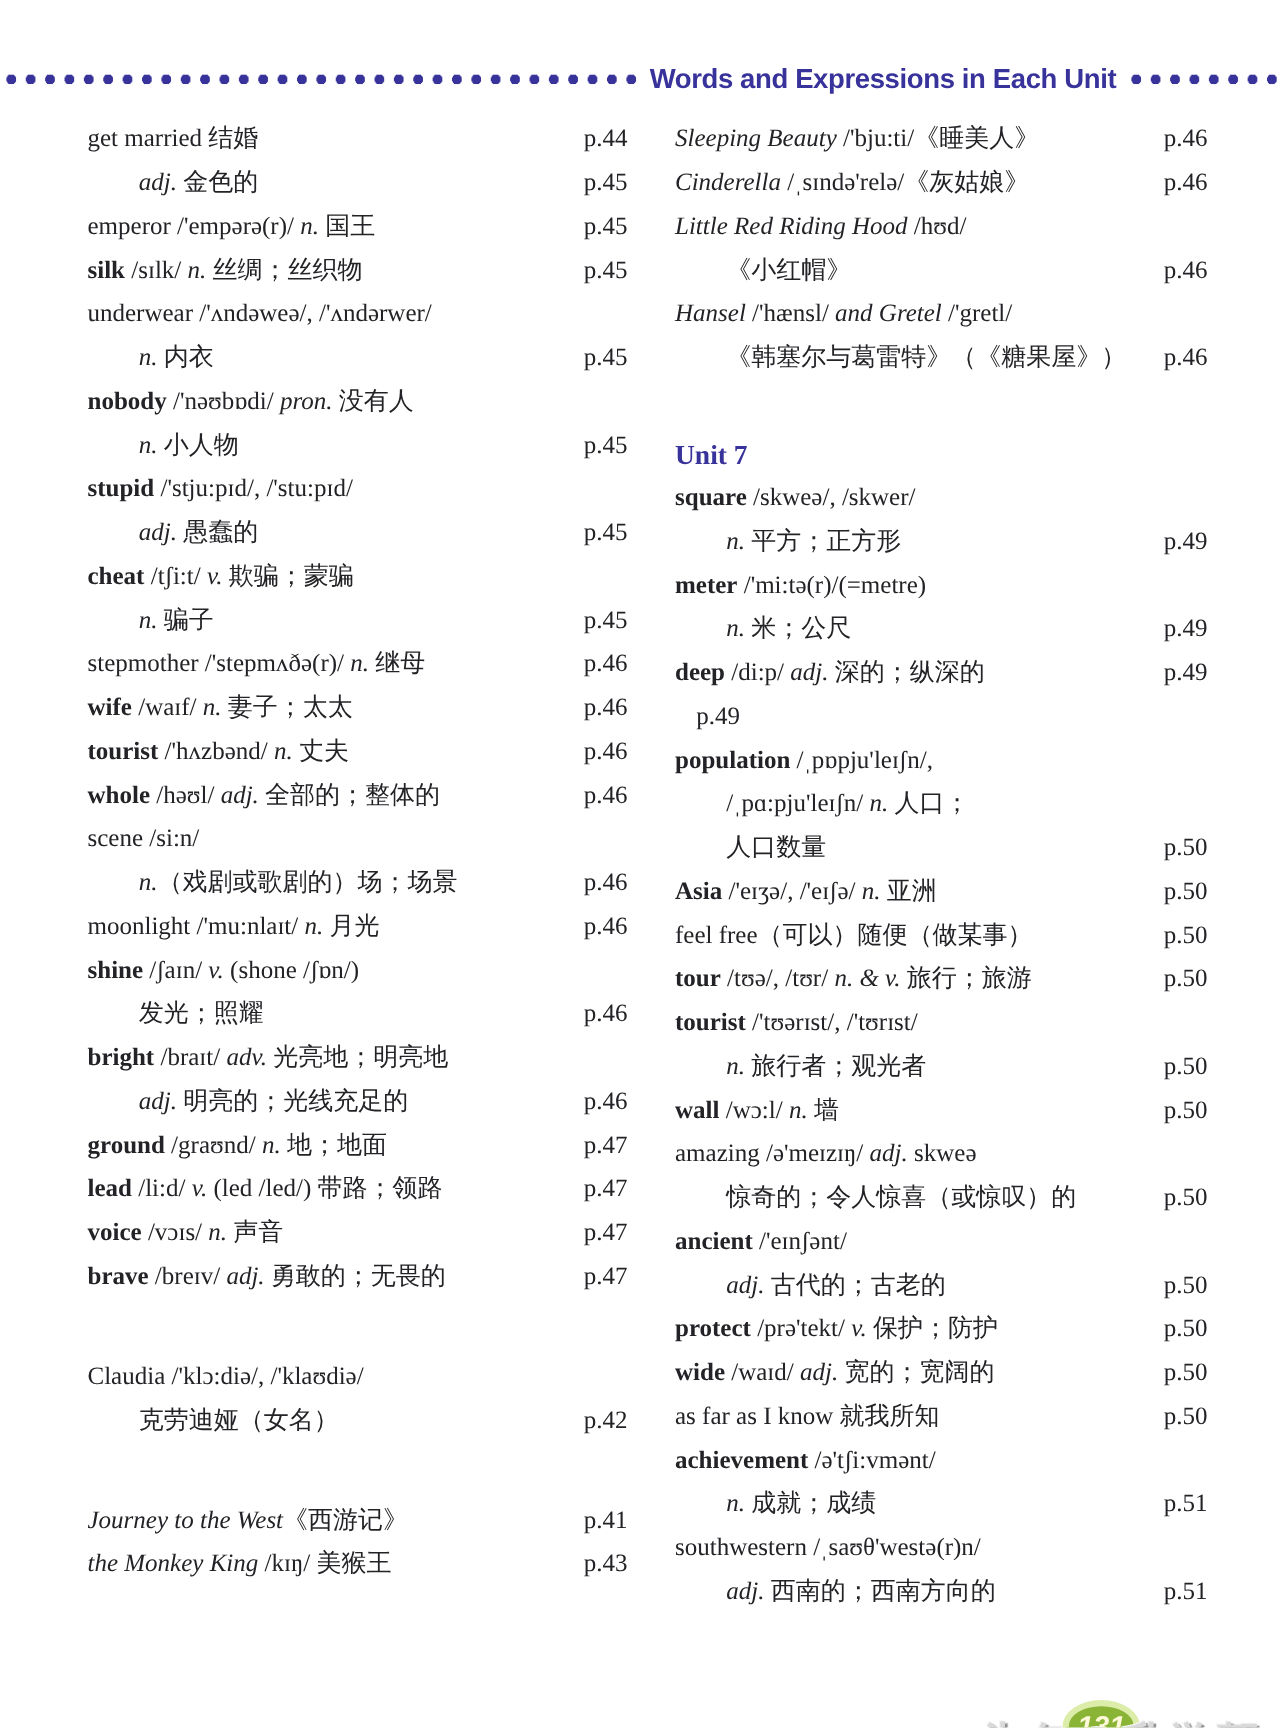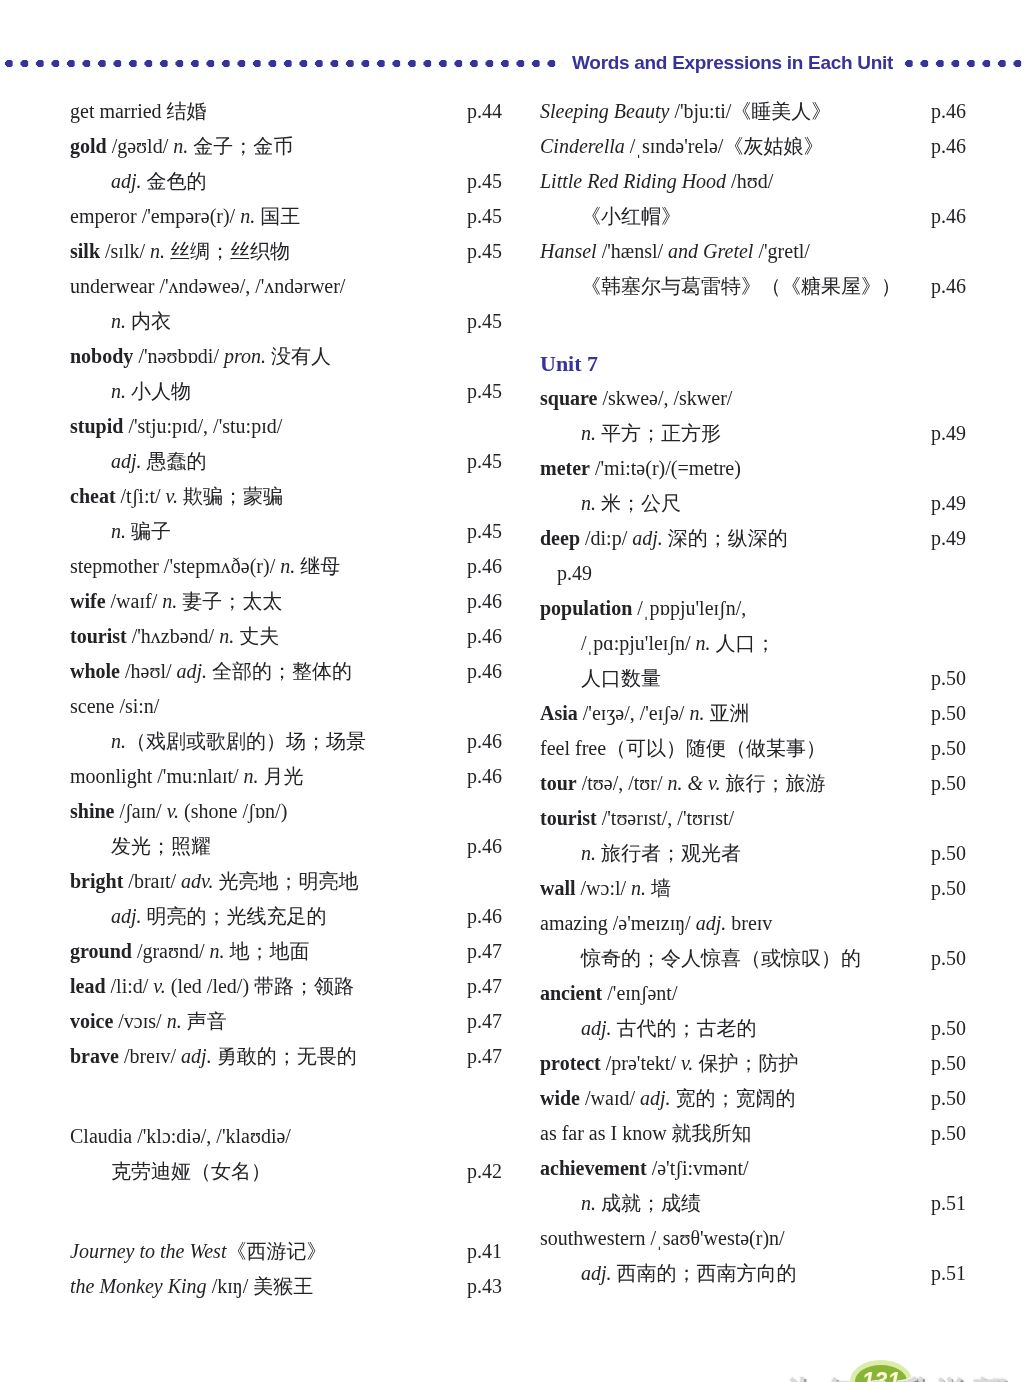--- a/index.html
+++ b/index.html
@@ -30,21 +30,21 @@
     height:9px;
     background:radial-gradient(circle 4px at 7px 4.5px, var(--accent) 98%, transparent 100%);
     background-size:15.5px 9px;
     background-repeat:repeat-x;
   }
   .dots.left{flex:1;}
   .dots.right{width:120px;}
   h1{
     font-family:"Liberation Sans","DejaVu Sans",sans-serif;
     font-weight:bold;
-    font-size:19px;
+    font-size:22px;
     color:var(--accent);
     letter-spacing:-0.3px;
     margin:0 9px;
     white-space:nowrap;
     text-align:center;
   }
   
   main{
     display:flex;
     margin-top:14px;
@@ -109,24 +109,20 @@
     <h1>Words and Expressions in Each Unit</h1>
     <div class="dots right"></div>
   </header>
 
   <main>
     <section class="col left" id="col-left">
         <div class="row">
           <span class="content"><span class="s-n">get married 结婚</span></span>
           <span class="pg">p.44</span>
         </div>
-        <div class="row">
-          <span class="content"><span class="s-b">gold</span><span class="s-n"> /gəʊld/ </span><span class="s-i">n.</span><span class="s-n"> 金子；金币</span></span>
-          <span class="pg"></span>
-        </div>
         <div class="row indent">
           <span class="content"><span class="s-i">adj.</span><span class="s-n"> 金色的</span></span>
           <span class="pg">p.45</span>
         </div>
         <div class="row">
           <span class="content"><span class="s-n">emperor /'empərə(r)/ </span><span class="s-i">n.</span><span class="s-n"> 国王</span></span>
           <span class="pg">p.45</span>
         </div>
         <div class="row">
           <span class="content"><span class="s-b">silk</span><span class="s-n"> /sɪlk/ </span><span class="s-i">n.</span><span class="s-n"> 丝绸；丝织物</span></span>
@@ -323,21 +319,21 @@
         </div>
         <div class="row indent">
           <span class="content"><span class="s-i">n.</span><span class="s-n"> 旅行者；观光者</span></span>
           <span class="pg">p.50</span>
         </div>
         <div class="row">
           <span class="content"><span class="s-b">wall</span><span class="s-n"> /wɔ:l/ </span><span class="s-i">n.</span><span class="s-n"> 墙</span></span>
           <span class="pg">p.50</span>
         </div>
         <div class="row">
-          <span class="content"><span class="s-n">amazing /ə'meɪzɪŋ/ </span><span class="s-i">adj.</span><span class="s-n"> breɪv</span></span>
+          <span class="content"><span class="s-n">amazing /ə'meɪzɪŋ/ </span><span class="s-i">adj.</span><span class="s-n"> skweə</span></span>
           <span class="pg"></span>
         </div>
         <div class="row indent">
           <span class="content"><span class="s-n">惊奇的；令人惊喜（或惊叹）的</span></span>
           <span class="pg">p.50</span>
         </div>
         <div class="row">
           <span class="content"><span class="s-b">ancient</span><span class="s-n"> /'eɪnʃənt/</span></span>
           <span class="pg"></span>
         </div>

